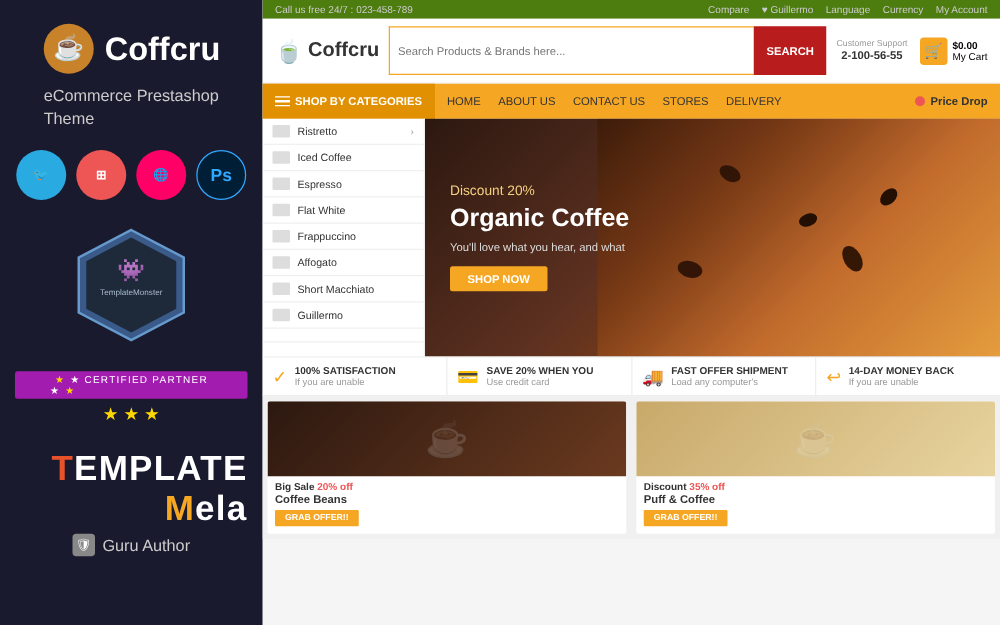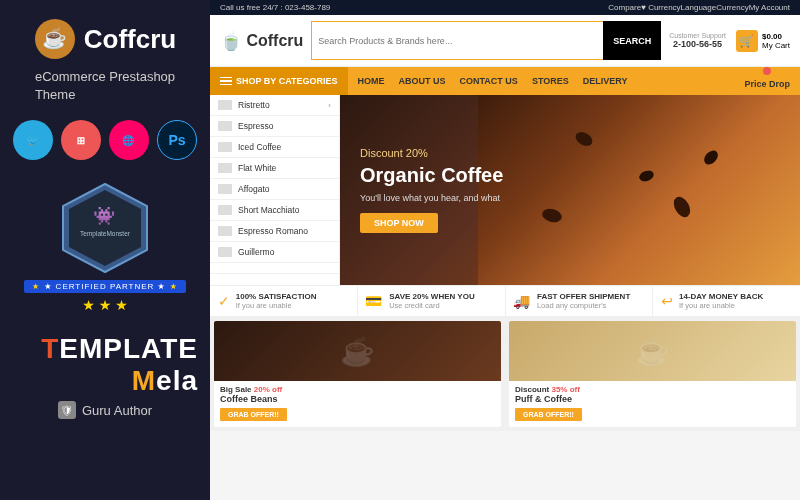--- a/index.html
+++ b/index.html
@@ -68,26 +68,26 @@
     }
     .hexagon-badge {
       width: 90px;
       height: 90px;
       position: relative;
       display: flex;
       align-items: center;
       justify-content: center;
     }
     .partner-ribbon {
-      background: #1d4ed8;
+      background: #a21caf;
       color: white;
       font-size: 8px;
-      padding: 2px 4px;
+      padding: 2px 28px;
       border-radius: 2px;
-      margin-top: 4px;
+      margin-top: 21px;
       letter-spacing: 1px;
       text-transform: uppercase;
       position: relative;
     }
     .partner-ribbon::before, .partner-ribbon::after {
       content: '★';
       margin: 0 4px;
       color: #ffd700;
     }
     .stars-row {
@@ -133,29 +133,29 @@
     .right-panel {
       flex: 1;
       background: #f5f5f5;
       overflow: hidden;
       font-size: 10px;
       position: relative;
     }
 
     
     .top-bar {
-      background: #0f172a;
+      background: #4d7c0f;
       color: #ccc;
       font-size: 8px;
       padding: 3px 10px;
       display: flex;
       justify-content: space-between;
       align-items: center;
     }
-    .top-bar-right { display: flex; gap: 0; }
+    .top-bar-right { display: flex; gap: 10px; }
 
     
     .site-header {
       background: white;
       padding: 6px 10px;
       display: flex;
       align-items: center;
       gap: 8px;
       border-bottom: 1px solid #eee;
     }
@@ -177,21 +177,21 @@
     }
     .search-input {
       flex: 1;
       border: 1px solid #f5a623;
       border-right: none;
       padding: 2px 6px;
       font-size: 9px;
       outline: none;
     }
     .search-btn {
-      background: #000000;
+      background: #b91c1c;
       color: white;
       border: none;
       padding: 2px 10px;
       font-size: 9px;
       font-weight: bold;
       cursor: pointer;
     }
     .header-right {
       display: flex;
       align-items: center;
@@ -229,35 +229,34 @@
       min-width: 130px;
     }
     .nav-links {
       display: flex;
       align-items: center;
       padding: 0 10px;
       gap: 14px;
     }
     .nav-link {
       font-size: 9px;
-      font-weight: bold;
+      font-weight: normal;
       color: #333;
       text-decoration: none;
       cursor: pointer;
     }
     .price-drop {
       margin-left: auto;
       display: flex;
       align-items: center;
       gap: 4px;
       padding-right: 10px;
       font-size: 9px;
       font-weight: bold;
       color: #333;
-      flex-direction: column;
     }
     .price-dot { width: 8px; height: 8px; background: #e55; border-radius: 50%; }
 
     
     .sidebar-menu {
       width: 130px;
       min-width: 130px;
       background: white;
       border-right: 1px solid #eee;
       overflow: hidden;
@@ -414,21 +413,21 @@
     <span>Guru Author</span>
   </div>
 </div>
 
 <div class="right-panel">
 
   <div class="top-bar">
     <span>Call us free 24/7 : 023-458-789</span>
     <div class="top-bar-right">
       <span>Compare</span>
-      <span>♥ Currency</span>
+      <span>♥ Guillermo</span>
       <span>Language</span>
       <span>Currency</span>
       <span>My Account</span>
     </div>
   </div>
 
   <div class="site-header">
     <div class="site-logo">
       <span style="font-size:18px;">🍵</span>
       <span class="site-logo-text">Coffcru</span>
@@ -477,41 +476,41 @@
   <div style="display:flex;height:190px;">
 
     <div class="sidebar-menu">
       <div class="sidebar-item">
         <div class="sidebar-icon"></div>
         <span>Ristretto</span>
         <span class="sidebar-arrow">›</span>
       </div>
       <div class="sidebar-item">
         <div class="sidebar-icon"></div>
+        <span>Iced Coffee</span>
+      </div>
+      <div class="sidebar-item">
+        <div class="sidebar-icon"></div>
         <span>Espresso</span>
       </div>
       <div class="sidebar-item">
         <div class="sidebar-icon"></div>
-        <span>Iced Coffee</span>
-      </div>
-      <div class="sidebar-item">
-        <div class="sidebar-icon"></div>
         <span>Flat White</span>
       </div>
       <div class="sidebar-item">
         <div class="sidebar-icon"></div>
+        <span>Frappuccino</span>
+      </div>
+      <div class="sidebar-item">
+        <div class="sidebar-icon"></div>
         <span>Affogato</span>
       </div>
       <div class="sidebar-item">
         <div class="sidebar-icon"></div>
         <span>Short Macchiato</span>
-      </div>
-      <div class="sidebar-item">
-        <div class="sidebar-icon"></div>
-        <span>Espresso Romano</span>
       </div>
       <div class="sidebar-item">
         <div class="sidebar-icon"></div>
         <span>Guillermo</span>
       </div>
       <div class="sidebar-item">
         
         
       </div>
 

